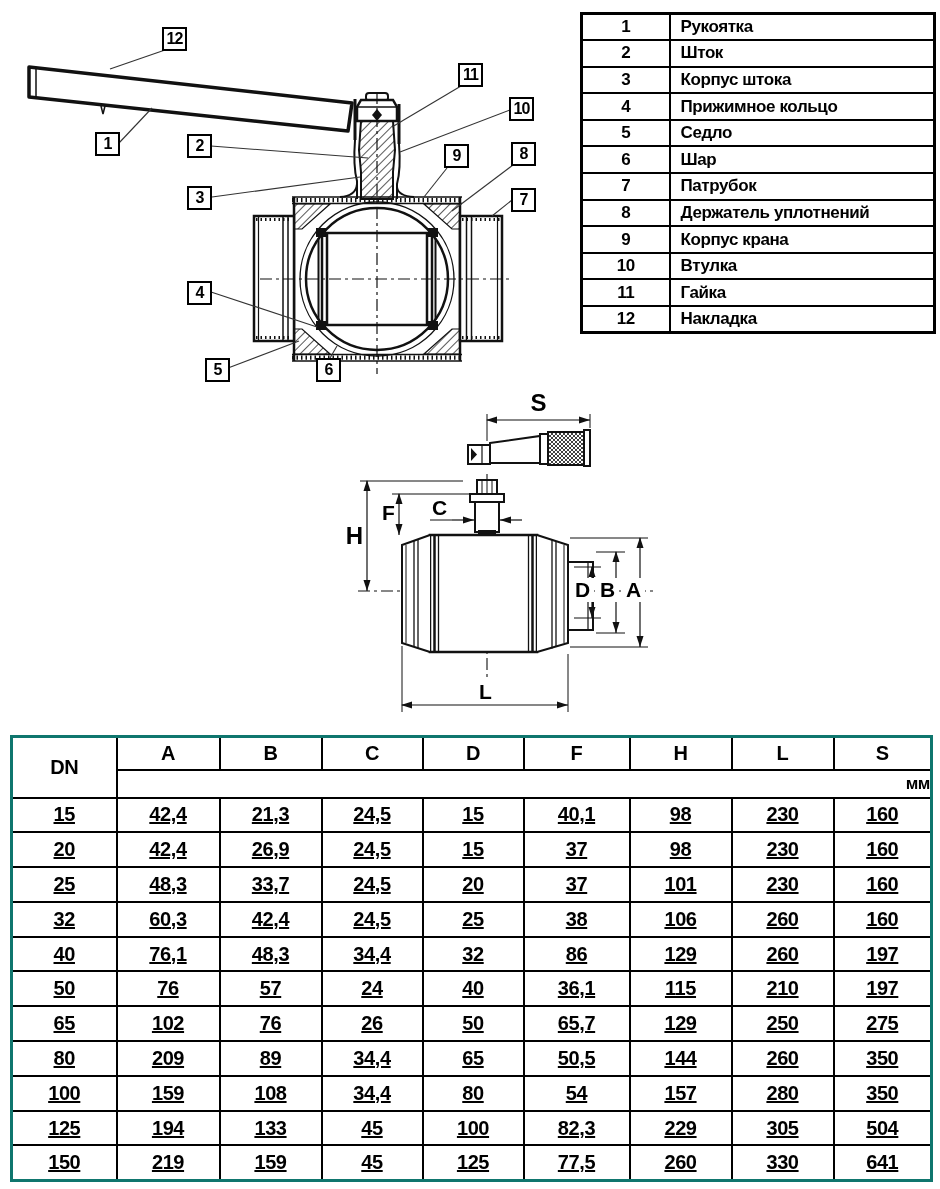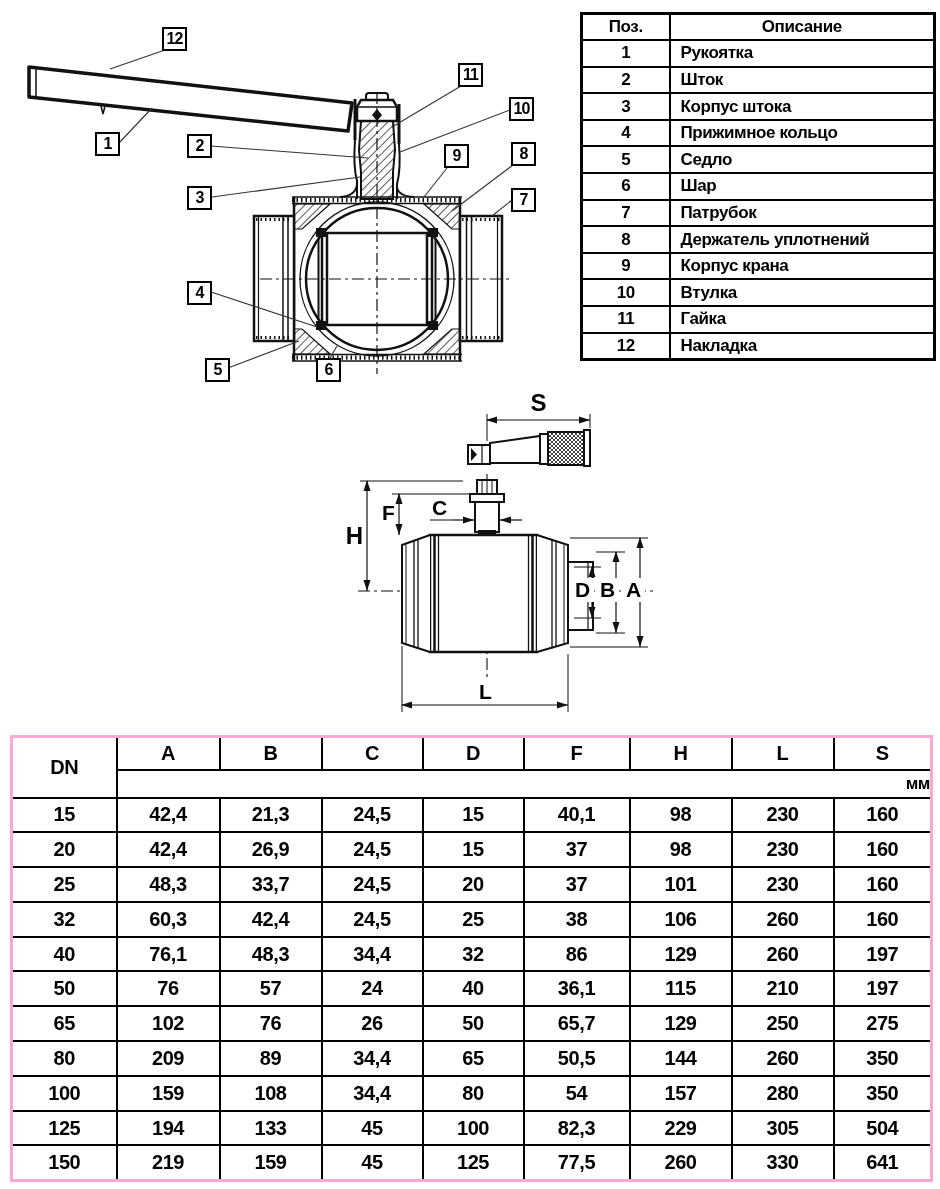--- a/index.html
+++ b/index.html
@@ -24,30 +24,30 @@
   
   .ptable{border-collapse:collapse;table-layout:fixed;width:353px;border:3px solid #000;}
   .ptable td,.ptable th{
     border:2px solid #000;font-weight:700;font-size:17px;letter-spacing:-0.4px;
     vertical-align:middle;padding:0;height:26.6px;box-sizing:border-box;
   }
   .ptable th{text-align:center;}
   .ptable td.pos{text-align:center;}
   .ptable td.desc{text-align:left;padding-left:10px;margin-left:32px;}
   
-  .dtable{border-collapse:collapse;table-layout:fixed;width:920px;border:3px solid #f9a8d4;}
+  .dtable{border-collapse:collapse;table-layout:fixed;width:920px;border:3px solid #0f766e;}
   .dtable td,.dtable th{
     border:2px solid #000;font-weight:700;text-align:center;vertical-align:middle;
     padding:0;box-sizing:border-box;letter-spacing:-0.4px;
   }
   .dtable th{font-size:20px;}
   .dtable tr.h1{height:33px;}
   .dtable tr.h2{height:28px;}
   .dtable tr.h2 td{font-size:17px;text-align:right;}
-  .dtable tr.d{height:34.8px;}
+  .dtable tr.d{height:34.8px;text-decoration:underline;}
   .dtable tr.d td{font-size:20px;}
   svg line, svg path, svg rect, svg circle{vector-effect:non-scaling-stroke;}
 </style>
 </head>
 <body>
 
 <div class="abs" style="left:0;top:0;width:580px;height:405px;">
   <svg width="580" height="405" viewBox="0 0 580 405">
     <defs>
       <pattern id="h" patternUnits="userSpaceOnUse" width="6" height="6" patternTransform="rotate(45)">
@@ -149,24 +149,20 @@
   <div class="callout" style="left:458px;top:63px;">11</div>
   <div class="callout" style="left:162px;top:27px;">12</div>
 </div>
 
 <table class="ptable abs" style="left:580px;top:12px;">
   <colgroup>
       <col style="width:88px">
       <col style="width:265px">
     </colgroup>
   <tbody>
-      <tr>
-    <th>Поз.</th>
-    <th>Описание</th>
-  </tr>
   <tr>
         <td class="pos">1</td>
         <td class="desc">Рукоятка</td>
       </tr>
   <tr>
         <td class="pos">2</td>
         <td class="desc">Шток</td>
       </tr>
   <tr>
         <td class="pos">3</td>

